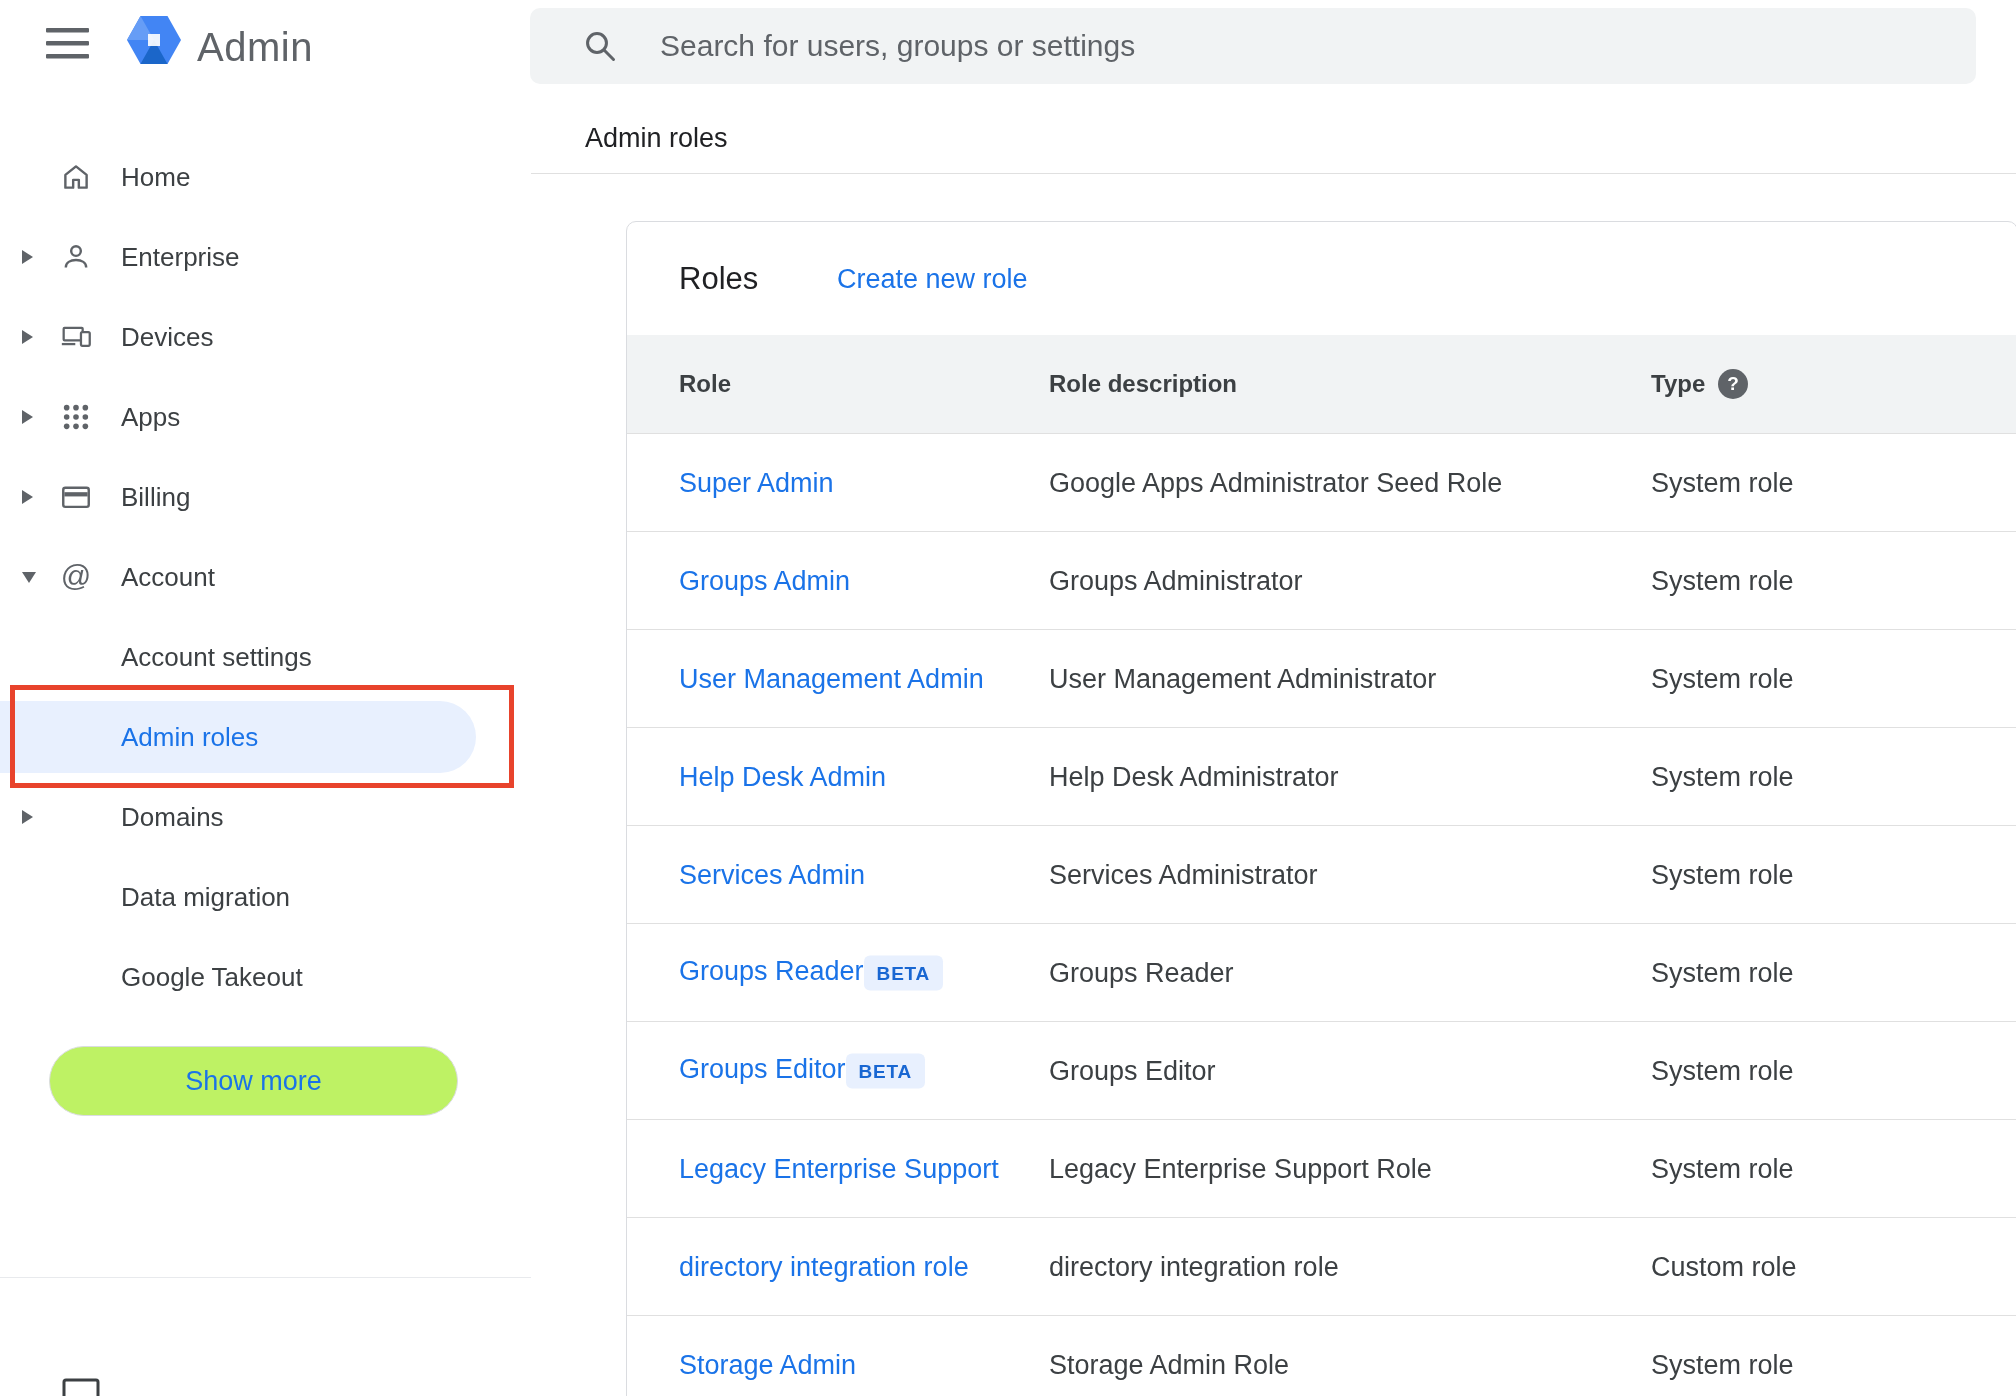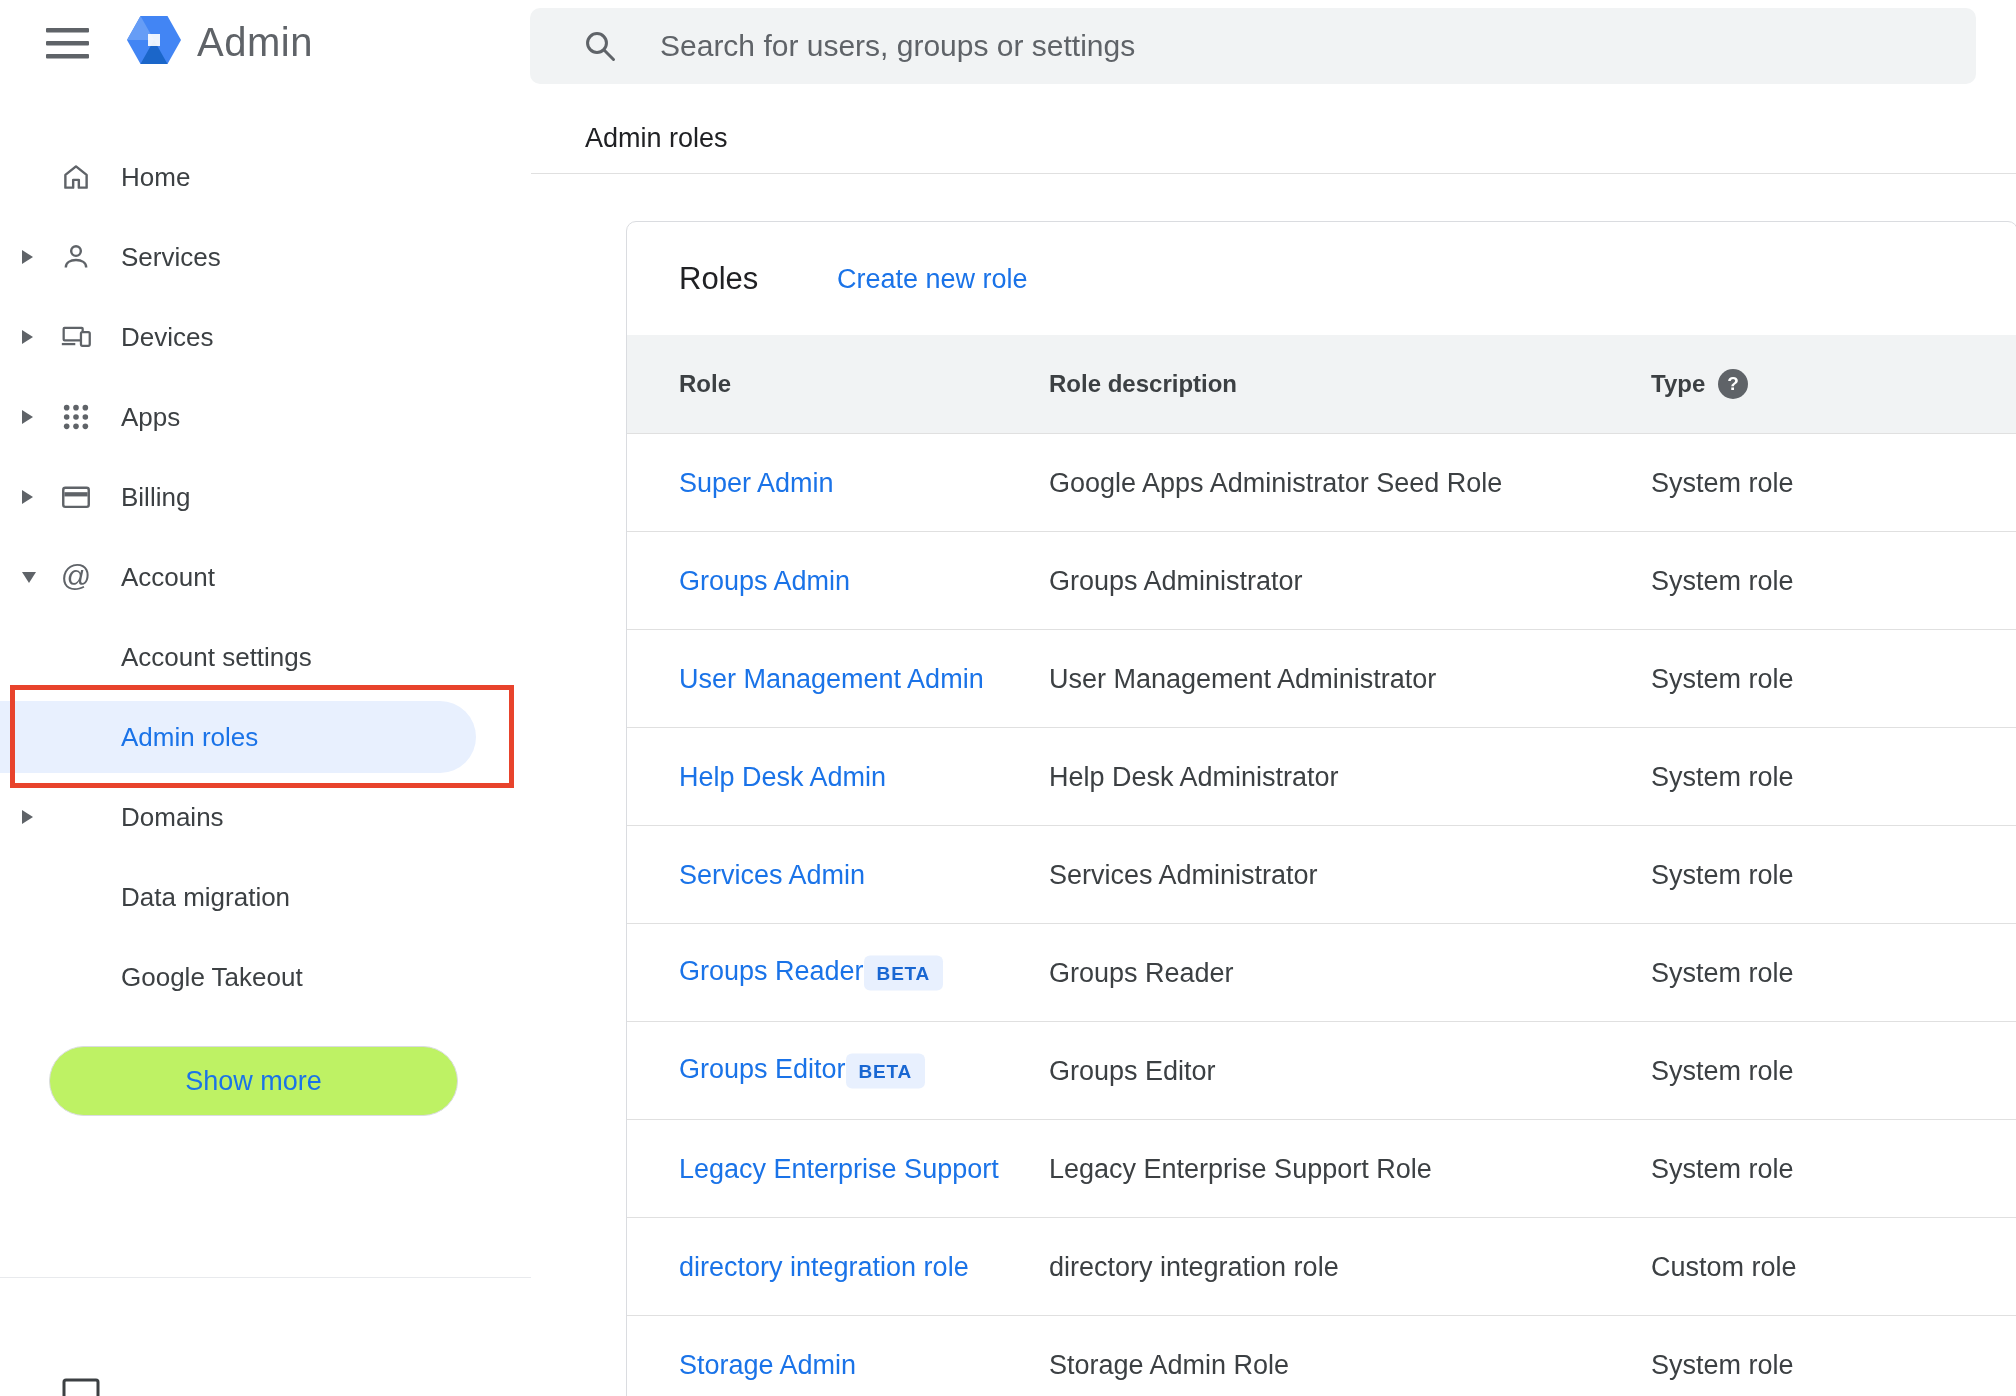--- a/index.html
+++ b/index.html
@@ -8,21 +8,21 @@
     position: relative;
     overflow: hidden;
     background: #ffffff;
     font-family: "Liberation Sans", sans-serif;
     color: #202124;
   }
 
   
   .sidebar { position: absolute; left: 0; top: 0; width: 531px; height: 1396px; background: #fff; }
   .menu-btn { position: absolute; left: 46px; top: 26px; width: 44px; height: 34px; cursor: pointer; }
-  .logo { position: absolute; left: 127px; top: 14px; display: flex; align-items: center; }
+  .logo { position: absolute; left: 127px; top: 14px; display: flex; align-items: flex-end; }
   .logo-text { margin-left: 16px; font-size: 40px; color: #5f6368; letter-spacing: 0.5px; }
 
   .nav { position: absolute; left: 0; top: 137px; width: 531px; }
   .nav-item { position: relative; height: 80px; display: flex; align-items: center; cursor: pointer; }
   .nav-item .tri { position: absolute; left: 22px; }
   .tri-right { width: 0; height: 0; border-left: 11px solid #5f6368; border-top: 7px solid transparent; border-bottom: 7px solid transparent; }
   .tri-down  { width: 0; height: 0; border-top: 11px solid #5f6368; border-left: 7px solid transparent; border-right: 7px solid transparent; }
   .nav-icon { position: absolute; left: 58px; width: 36px; height: 36px; display: flex; align-items: center; justify-content: center; }
   .nav-label { position: absolute; left: 121px; font-size: 26px; color: #3c4043; white-space: nowrap; }
 
@@ -130,21 +130,21 @@
     <div class="nav-item">
       <span class="tri tri-right"></span>
       <span class="nav-icon">
         <svg width="34" height="34" viewBox="0 0 24 24">
             <g fill="none" stroke="#5f6368" stroke-width="1.7">
               <circle cx="12" cy="7.8" r="3.4"></circle>
               <path d="M4.8 19.4 c0-3.5 3.2-5.3 7.2-5.3 s7.2 1.8 7.2 5.3"></path>
             </g>
           </svg>
       </span>
-      <span class="nav-label">Services</span>
+      <span class="nav-label">Enterprise</span>
     </div>
 
     <div class="nav-item">
       <span class="tri tri-right"></span>
       <span class="nav-icon">
         <svg width="34" height="34" viewBox="0 0 24 24">
             <g fill="none" stroke="#5f6368" stroke-width="1.6">
               <path d="M2 17 h9.5"></path>
               <rect x="3.3" y="5.5" width="13.4" height="8.8" rx="0.6"></rect>
               <rect x="15.5" y="8.6" width="6.2" height="9.6" rx="1" fill="#ffffff"></rect>

